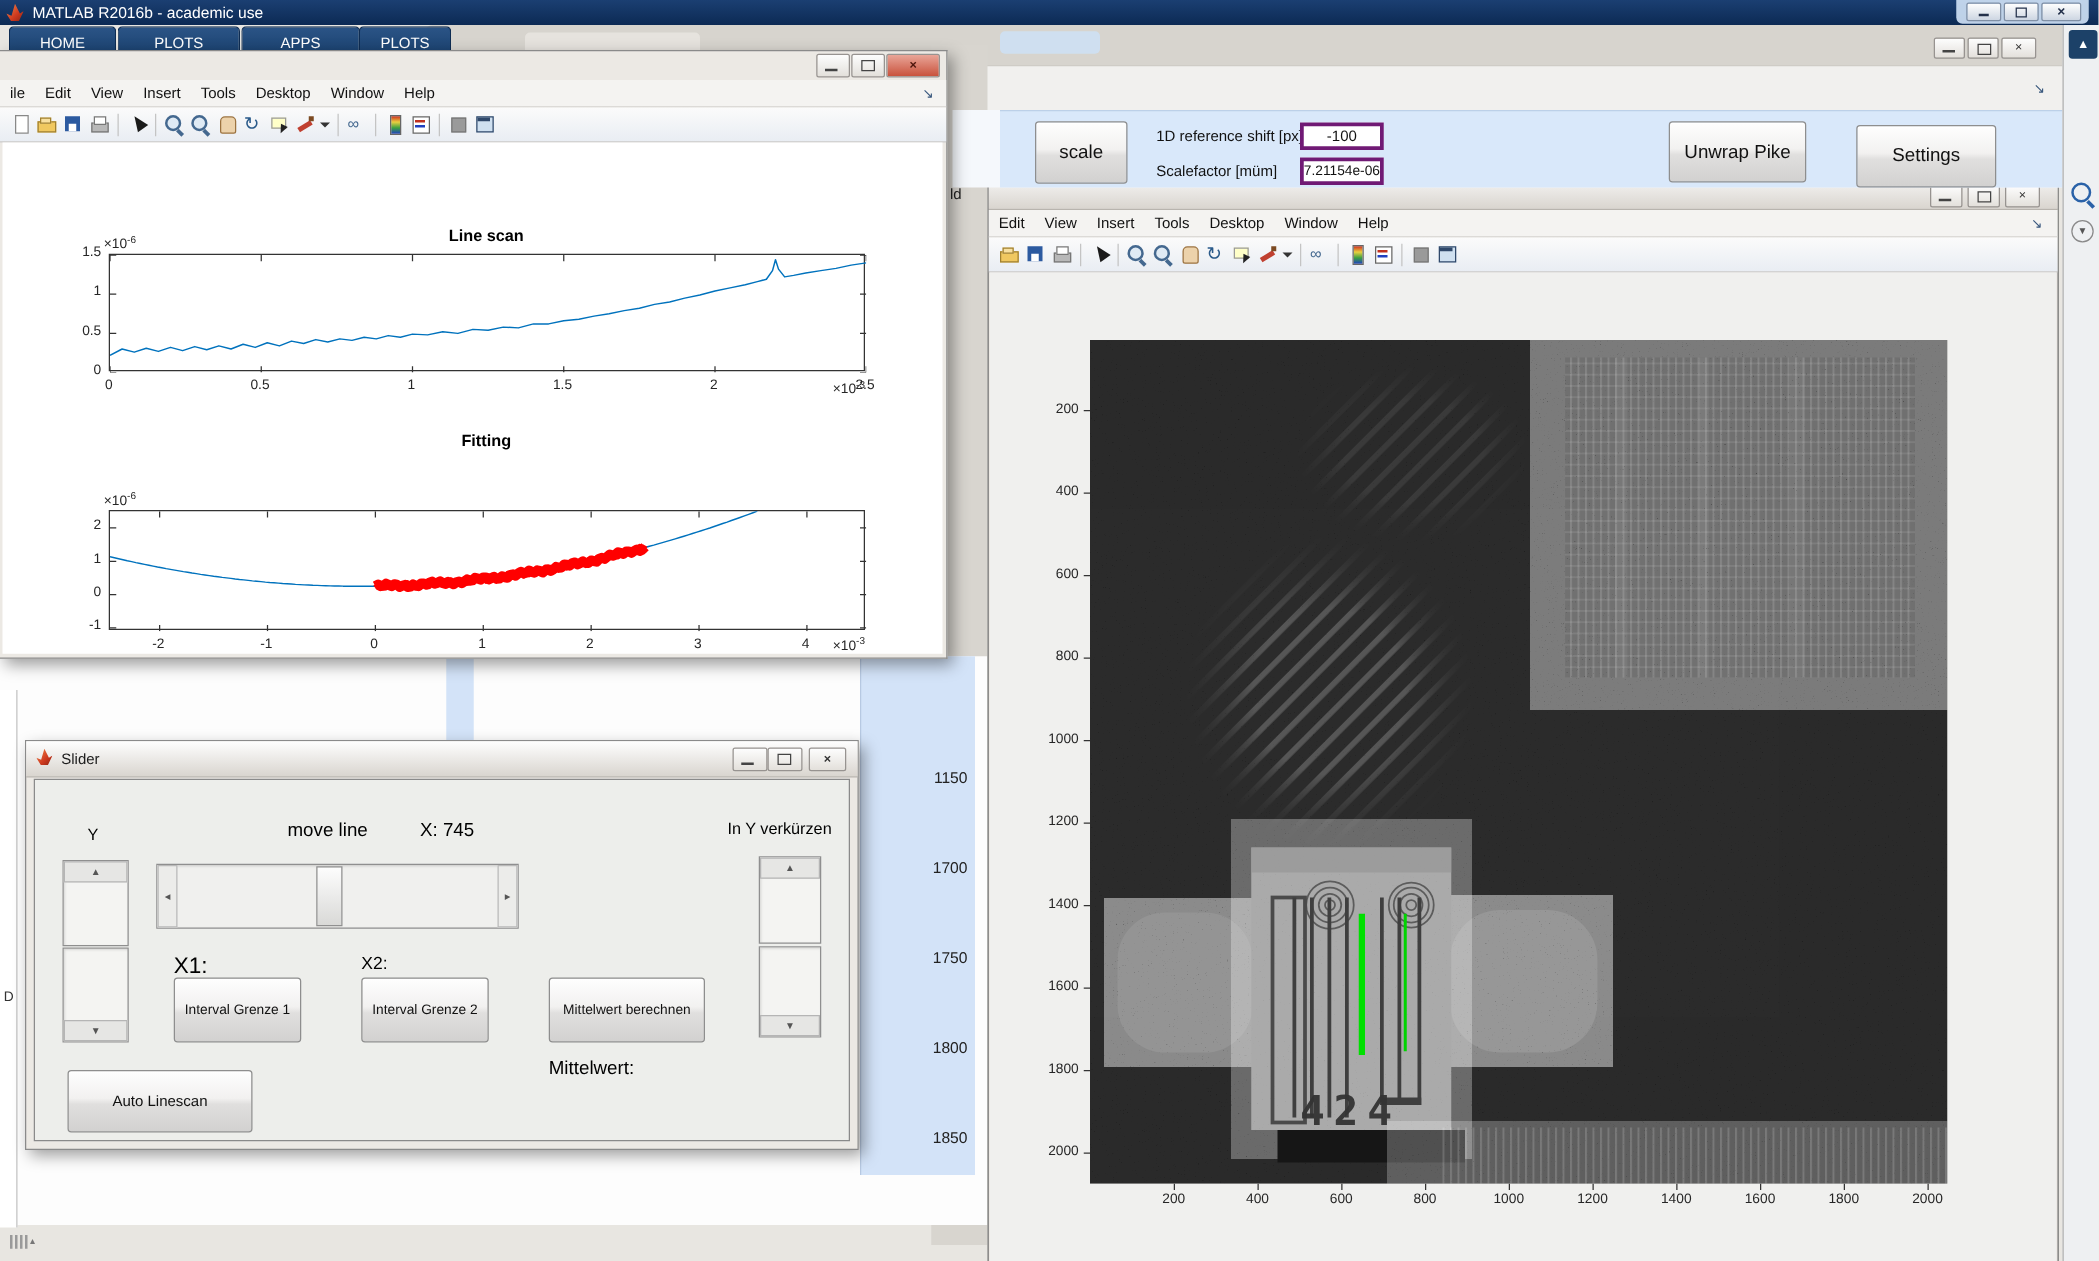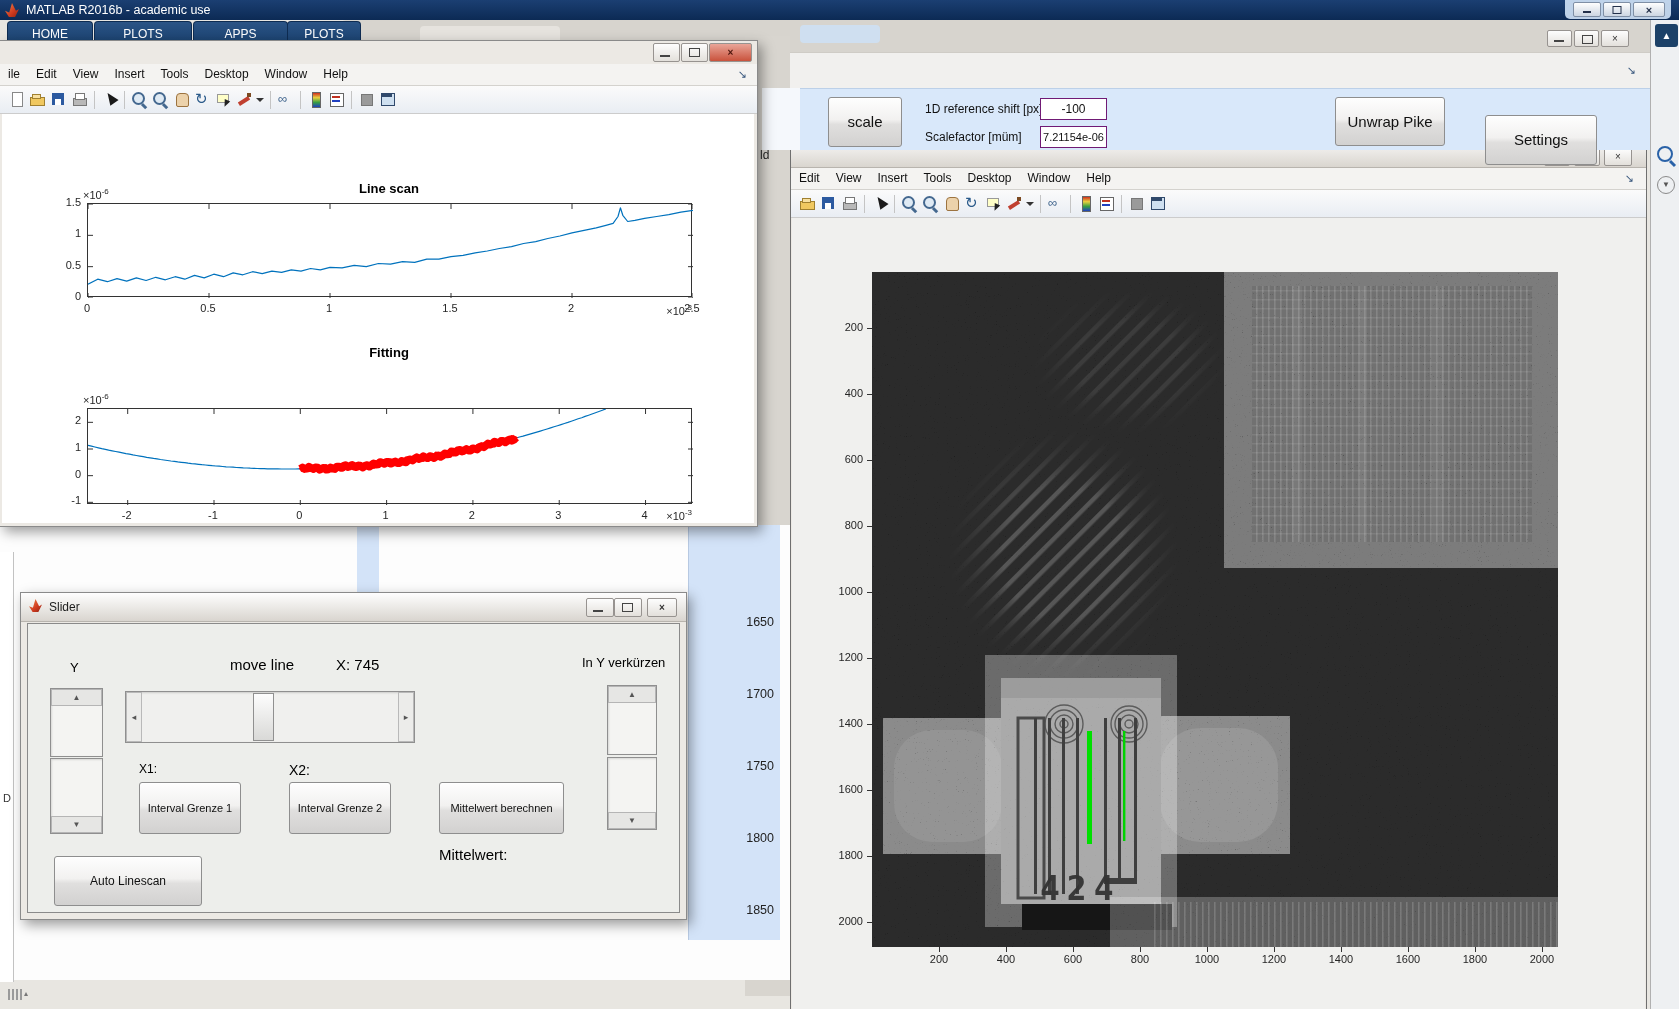--- a/index.html
+++ b/index.html
@@ -69,21 +69,21 @@
   
   .ptitle{position:absolute;font-size:13px;font-weight:bold;color:#000;text-align:center}
   .tick{position:absolute;font-size:11px;color:#262626;white-space:nowrap}
   .expo{position:absolute;font-size:11px;color:#262626}
   .pbox{position:absolute;border:1px solid #333;background:#fff;box-sizing:border-box}
   
   #bluepanel{background:#d9e8fa;border-top:1px solid #bcd0e8}
   .gbtn{position:absolute;background:linear-gradient(#fefefe 0%,#f2f1f0 45%,#e0dfde 55%,#d2d1d0 100%);
     border:1px solid #8e8e8e;border-radius:3px;text-align:center;color:#111;box-shadow:inset 0 1px #fff}
   .glabel{position:absolute;font-size:12px;color:#111;white-space:nowrap}
-  .ginput{position:absolute;background:#fff;border:1px solid #701a75;font-size:12px;color:#111;text-align:center;
+  .ginput{position:absolute;background:#fff;border:3px solid #701a75;font-size:12px;color:#111;text-align:center;
     font-family:"Liberation Sans",sans-serif;padding:0;box-sizing:border-box}
   
   #sliderpanel{position:absolute;left:6px;top:30px;right:6px;bottom:6px;background:#edeeeb;border:1px solid #8a8a8a}
   .slab{position:absolute;font-size:13px;color:#000;white-space:nowrap}
   .vslider{position:absolute;background:#f4f4f2;border:1px solid #8f8f8f;box-shadow:inset 1px 1px 2px rgba(0,0,0,.12)}
   .vslider .ar{position:absolute;left:0;right:0;height:15px;background:#e6e6e4;color:#555;font-size:8px;text-align:center;line-height:15px;border:1px solid #b5b5b5}
   .hslider{position:absolute;background:#f0f0ee;border:1px solid #8f8f8f;box-shadow:inset 1px 1px 2px rgba(0,0,0,.15)}
   .hslider .ar{position:absolute;top:0;bottom:0;width:14px;background:#ececea;color:#555;font-size:9px;text-align:center;border:1px solid #b9b9b9;line-height:48px}
   .hthumb{position:absolute;top:1px;bottom:1px;width:19px;background:linear-gradient(#fdfdfd,#d9d9d7);border:1px solid #909090}
   
@@ -115,21 +115,21 @@
       <span class="g">×</span>
     </div>
 
   <div class="abs" style="left:745px;top:36px;width:45px;height:960px;background:#d8d5cf"></div>
   <div class="abs" style="left:760px;top:148px;font-size:12px;color:#222;z-index:2">ld</div>
 
   <div class="abs" style="left:0;top:525px;width:790px;height:455px;background:#fdfdfd"></div>
   <div class="abs" style="left:357px;top:525px;width:22px;height:70px;background:#d3e3f8"></div>
 
   <div id="bluecol" class="abs" style="left:688px;top:525px;width:91px;height:415px;z-index:1">
-      <div class="lnum" style="top: 90px;">1650</div>
+      <div class="lnum" style="top: 90px;">1150</div>
       <div class="lnum" style="top: 162px;">1700</div>
       <div class="lnum" style="top: 234px;">1750</div>
       <div class="lnum" style="top: 306px;">1800</div>
       <div class="lnum" style="top: 378px;">1850</div>
     </div>
 
   <div class="abs" style="left:0;top:552px;width:13px;height:430px;background:#fff;border-right:1px solid #c2c2c2">
     <div style="position:absolute;left:3px;top:240px;font-size:11px;color:#333">D</div>
   </div>
 
@@ -289,21 +289,21 @@
     </div>
 
   <div class="abs" style="left:762px;top:88px;width:888px;height:62px;z-index:4;background:#f5f8fc">
     <div id="bluepanel" class="abs" style="left:38px;top:0;right:0;bottom:0">
       <div class="gbtn" style="left:28px;top:8px;width:72px;height:48px;font-size:15px;line-height:48px">scale</div>
       <div class="glabel" style="left:125px;top:13px">1D reference shift [px]:</div>
       <input class="ginput" style="left: 240px; top: 9px; width: 67px; height: 22px;" readonly="" value="-100">
       <div class="glabel" style="left:125px;top:41px">Scalefactor [müm]</div>
       <input class="ginput" style="left: 240px; top: 37px; width: 67px; height: 22px; font-size: 11px;" readonly="" value="7.21154e-06">
       <div class="gbtn" style="left:535px;top:8px;width:108px;height:47px;font-size:15px;line-height:47px">Unwrap Pike</div>
-      <div class="gbtn" style="left:685px;top:26px;width:110px;height:48px;font-size:15px;line-height:48px">Settings</div>
+      <div class="gbtn" style="left:685px;top:11px;width:110px;height:48px;font-size:15px;line-height:48px">Settings</div>
     </div>
   </div>
 
   <div class="mwin" id="fig2" style="left:0;top:40px;width:757px;height:485px;z-index:6;border-left:none">
     <div class="mbtn" style="left:653px;top:2px">
         <span class="mini"></span>
       </div>
     <div class="mbtn" style="left:681px;top:2px">
         <span class="maxi"></span>
       </div>
@@ -431,21 +431,21 @@
       </div>
 
 
       <div class="vslider" style="left:579px;top:61px;width:48px;height:68px">
           <div class="ar" style="top:0">▲</div>
         </div>
       <div class="vslider" style="left:579px;top:133px;width:48px;height:71px">
           <div class="ar" style="bottom:0">▼</div>
         </div>
 
-      <div class="slab" style="left:111px;top:138px;font-size:12px">X1:</div>
+      <div class="slab" style="left:111px;top:138px;font-size:18px">X1:</div>
       <div class="slab" style="left:261px;top:138px;font-size:14px">X2:</div>
       <div class="gbtn" style="left:111px;top:158px;width:100px;height:50px;font-size:11px;line-height:50px">Interval Grenze 1</div>
       <div class="gbtn" style="left:261px;top:158px;width:100px;height:50px;font-size:11px;line-height:50px">Interval Grenze 2</div>
       <div class="gbtn" style="left:411px;top:158px;width:123px;height:50px;font-size:11px;line-height:50px">Mittelwert berechnen</div>
       <div class="slab" style="left:411px;top:222px;font-size:15px">Mittelwert:</div>
       <div class="gbtn" style="left:26px;top:232px;width:146px;height:48px;font-size:12px;line-height:48px">Auto Linescan</div>
     </div>
   </div>
 
   <div id="osbar" class="abs">

